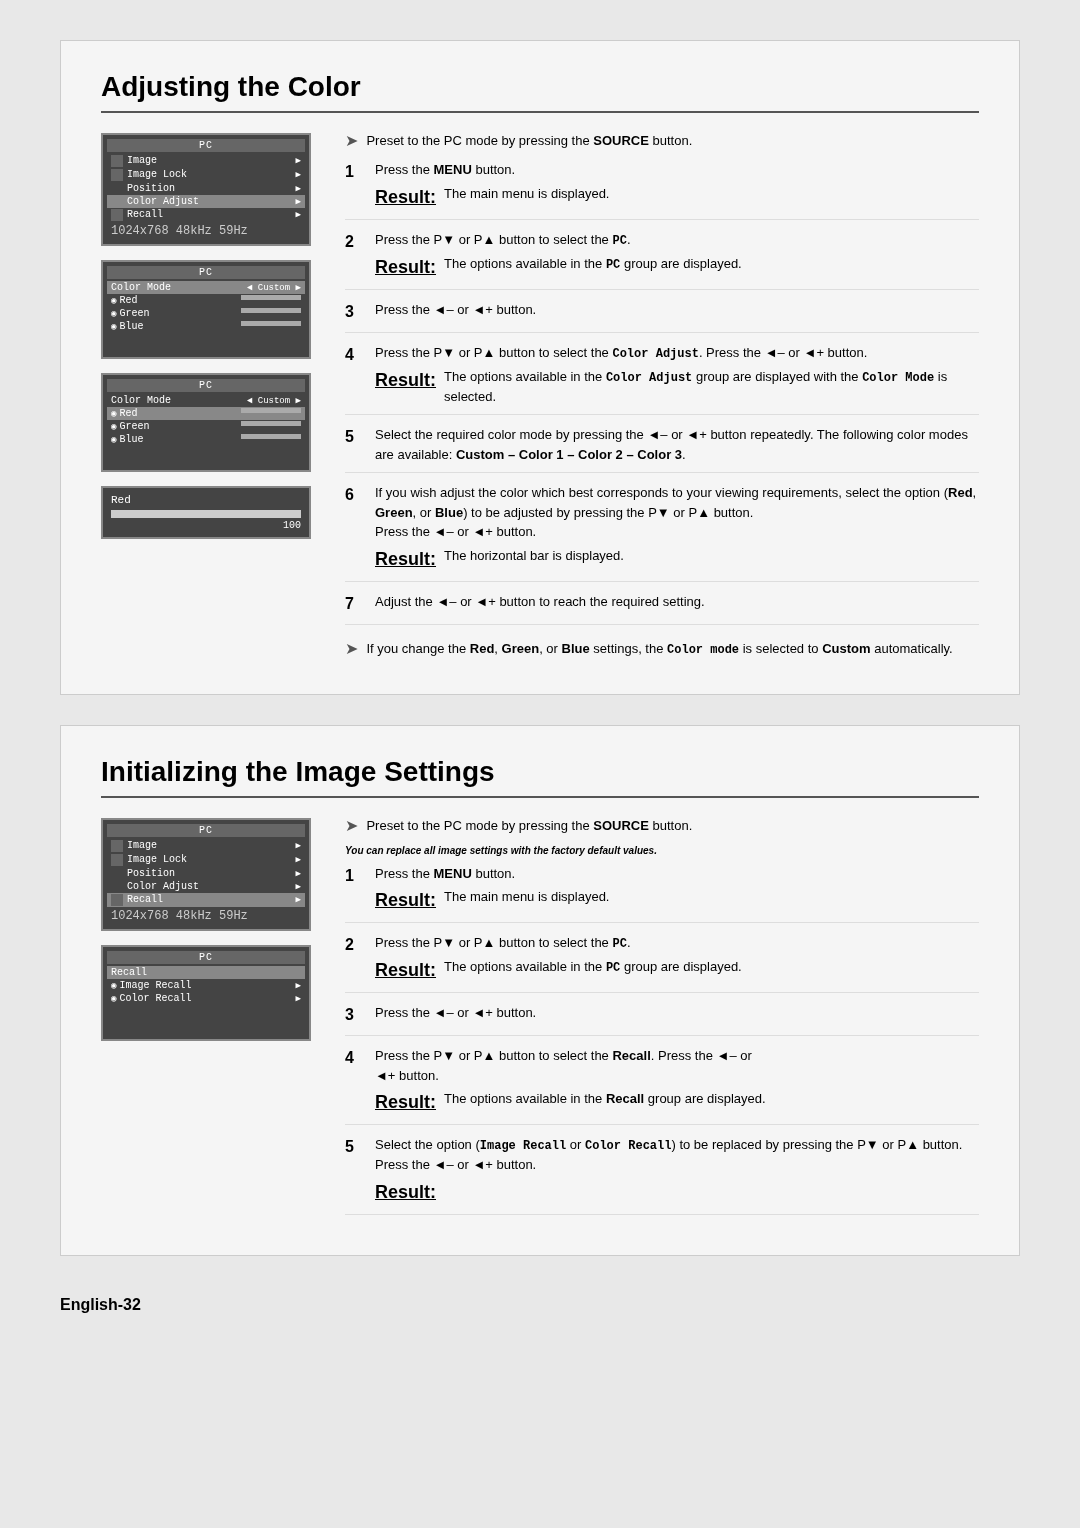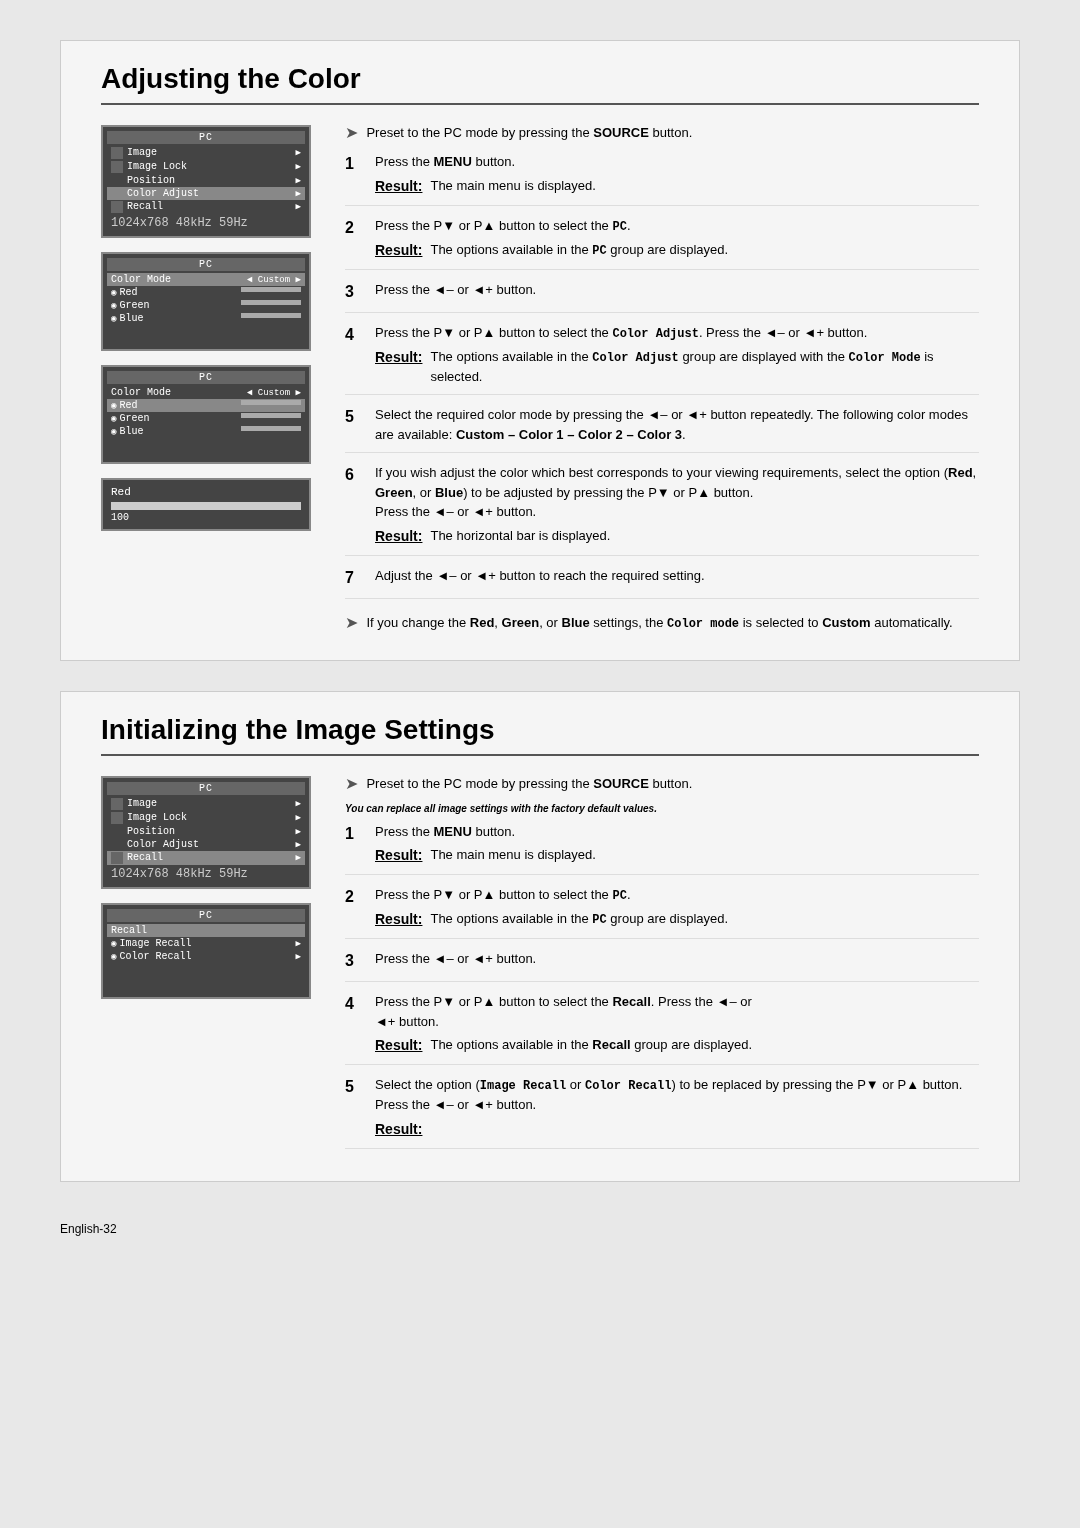--- a/index.html
+++ b/index.html
@@ -14,21 +14,21 @@
     .page {
       width: 1080px;
       min-height: 1528px;
       background: #e8e8e8;
       padding: 40px 60px;
     }
     .section {
       background: #f5f5f5;
       border: 1px solid #ccc;
       margin-bottom: 30px;
-      padding: 22px 40px;
+      padding: 30px 40px;
     }
     .section-title {
       font-size: 28px;
       font-weight: bold;
       border-bottom: 2px solid #555;
       padding-bottom: 8px;
       margin-bottom: 20px;
     }
     .section-content {
       display: flex;
@@ -117,21 +117,21 @@
       width: 100%;
       height: 8px;
       background: #888;
       position: relative;
     }
     .slider-fill {
       height: 100%;
       background: #ccc;
     }
     .slider-number {
-      text-align: left;
+      text-align: right;
       font-size: 10px;
       margin-top: 2px;
     }
     
     .note-line {
       display: flex;
       align-items: flex-start;
       gap: 8px;
       margin-bottom: 10px;
       font-size: 13px;
@@ -164,38 +164,38 @@
       flex: 1;
     }
     .result-line {
       display: flex;
       gap: 8px;
       margin-top: 4px;
     }
     .result-label {
       font-weight: bold;
       text-decoration: underline;
-      font-size: 14px;
+      font-size: 18px;
     }
     .result-text {
       font-size: 13px;
     }
     b, strong { font-weight: bold; }
     code { font-family: 'Courier New', monospace; font-size: 12px; font-weight: bold; }
     .italic-note {
       font-style: italic;
       font-weight: bold;
       font-size: 10px;
       margin-bottom: 8px;
     }
     .footer {
       text-align: left;
       padding: 10px 0;
-      font-size: 12px;
-      font-weight: normal;
+      font-size: 16px;
+      font-weight: bold;
     }
     .step-sub-note {
       display: flex;
       gap: 8px;
       margin-top: 8px;
       font-size: 13px;
       padding: 6px 0;
     }
   </style>
 </head>

